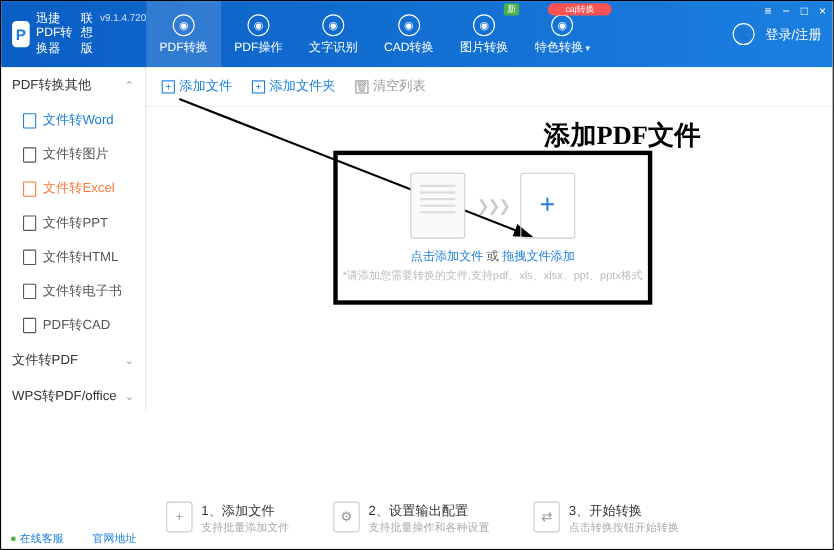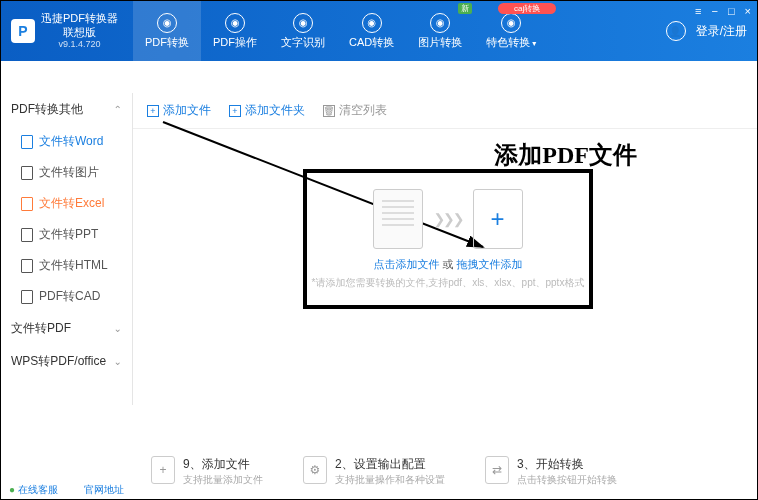--- a/index.html
+++ b/index.html
@@ -1,37 +1,37 @@
 <!DOCTYPE html>
 <html><head>
   <meta charset="utf-8">
   <style>
     * { margin: 0; padding: 0; box-sizing: border-box; font-family: "Microsoft YaHei", sans-serif; }
     body { width: 758px; height: 500px; overflow: hidden; background: #fff; border: 1px solid #000; position: relative; }
     
     .header { height: 60px; background: linear-gradient(90deg, #0a5ec4, #1b7fe0); display: flex; align-items: center; color: #fff; position: relative; }
     .logo-area { width: 132px; padding-left: 10px; display: flex; align-items: center; gap: 6px; }
     .logo-icon { width: 24px; height: 24px; background: #fff; border-radius: 4px; display: flex; align-items: center; justify-content: center; color: #1b7fe0; font-weight: bold; font-size: 14px; }
-    .logo-text { display: flex; flex-direction: column; font-size: 11px; line-height: 1.2; align-items: center; }
+    .logo-text { display: flex; flex-direction: row; font-size: 11px; line-height: 1.2; }
     .logo-ver { font-size: 9px; opacity: 0.8; }
     
     .tabs { display: flex; height: 100%; }
     .tab { padding: 0 12px; display: flex; flex-direction: column; align-items: center; justify-content: center; gap: 2px; font-size: 11px; cursor: pointer; position: relative; }
     .tab.active { background: rgba(255,255,255,0.15); }
     .tab-icon { width: 20px; height: 20px; border: 1.5px solid #fff; border-radius: 50%; display: flex; align-items: center; justify-content: center; font-size: 10px; }
     .tab-dropdown { font-size: 8px; margin-left: 2px; }
     .badge-new { position: absolute; top: 2px; right: 2px; background: #4caf50; font-size: 8px; padding: 0 3px; border-radius: 2px; }
     .badge-caj { position: absolute; top: 2px; right: -8px; background: #ff5252; font-size: 8px; padding: 0 16px; border-radius: 6px; }
     
     .user-area { margin-left: auto; display: flex; align-items: center; gap: 10px; padding-right: 10px; }
     .user-icon { width: 20px; height: 20px; border: 1.5px solid #fff; border-radius: 50%; display: flex; align-items: center; justify-content: center; font-size: 10px; }
     .win-btns { position: absolute; top: 4px; right: 6px; display: flex; gap: 10px; font-size: 11px; }
     .win-btn { cursor: pointer; }
     
-    .body-row { display: flex; height: 312px; margin-top: 32px; }
+    .body-row { display: flex; height: 312px; }
     .sidebar { width: 132px; border-right: 1px solid #e5e5e5; overflow-y: auto; font-size: 12px; }
     .sb-group { padding: 8px 10px; display: flex; justify-content: space-between; align-items: center; cursor: pointer; color: #333; }
     .sb-group .chev { color: #999; font-size: 10px; }
     .sb-item { padding: 7px 10px 7px 20px; display: flex; align-items: center; gap: 6px; cursor: pointer; color: #555; }
     .sb-item.active { color: #1b7fe0; }
     .sb-item.highlight { color: #ff7b3a; }
     .sb-icon { width: 12px; height: 14px; border: 1px solid currentColor; border-radius: 1px; display: inline-block; position: relative; }
     
     .main { flex: 1; display: flex; flex-direction: column; }
     .toolbar { height: 36px; display: flex; align-items: center; gap: 18px; padding: 0 14px; border-bottom: 1px solid #eee; font-size: 12px; color: #1b7fe0; }
@@ -133,20 +133,24 @@
         <span class="sb-icon"></span>
         <span>文件转Excel</span>
       </div>
       <div class="sb-item">
         <span class="sb-icon"></span>
         <span>文件转PPT</span>
       </div>
       <div class="sb-item">
         <span class="sb-icon"></span>
         <span>文件转HTML</span>
+      </div>
+      <div class="sb-item">
+        <span class="sb-icon"></span>
+        <span>文件转电子书</span>
       </div>
       <div class="sb-item">
         <span class="sb-icon"></span>
         <span>PDF转CAD</span>
       </div>
       <div class="sb-group">
         <span>文件转PDF</span>
         <span class="chev">⌄</span>
       </div>
       <div class="sb-group">
@@ -189,21 +193,21 @@
         <div class="drop-sub">*请添加您需要转换的文件,支持pdf、xls、xlsx、ppt、pptx格式</div>
       </div>
     </div>
   </div>
 </div>
 
 <div class="steps" id="steps">
     <div class="step">
       <div class="step-icon">+</div>
       <div>
-        <div class="step-title">9、添加文件</div>
+        <div class="step-title">1、添加文件</div>
         <div class="step-sub">支持批量添加文件</div>
       </div>
     </div>
     <div class="step">
       <div class="step-icon">⚙</div>
       <div>
         <div class="step-title">2、设置输出配置</div>
         <div class="step-sub">支持批量操作和各种设置</div>
       </div>
     </div>

